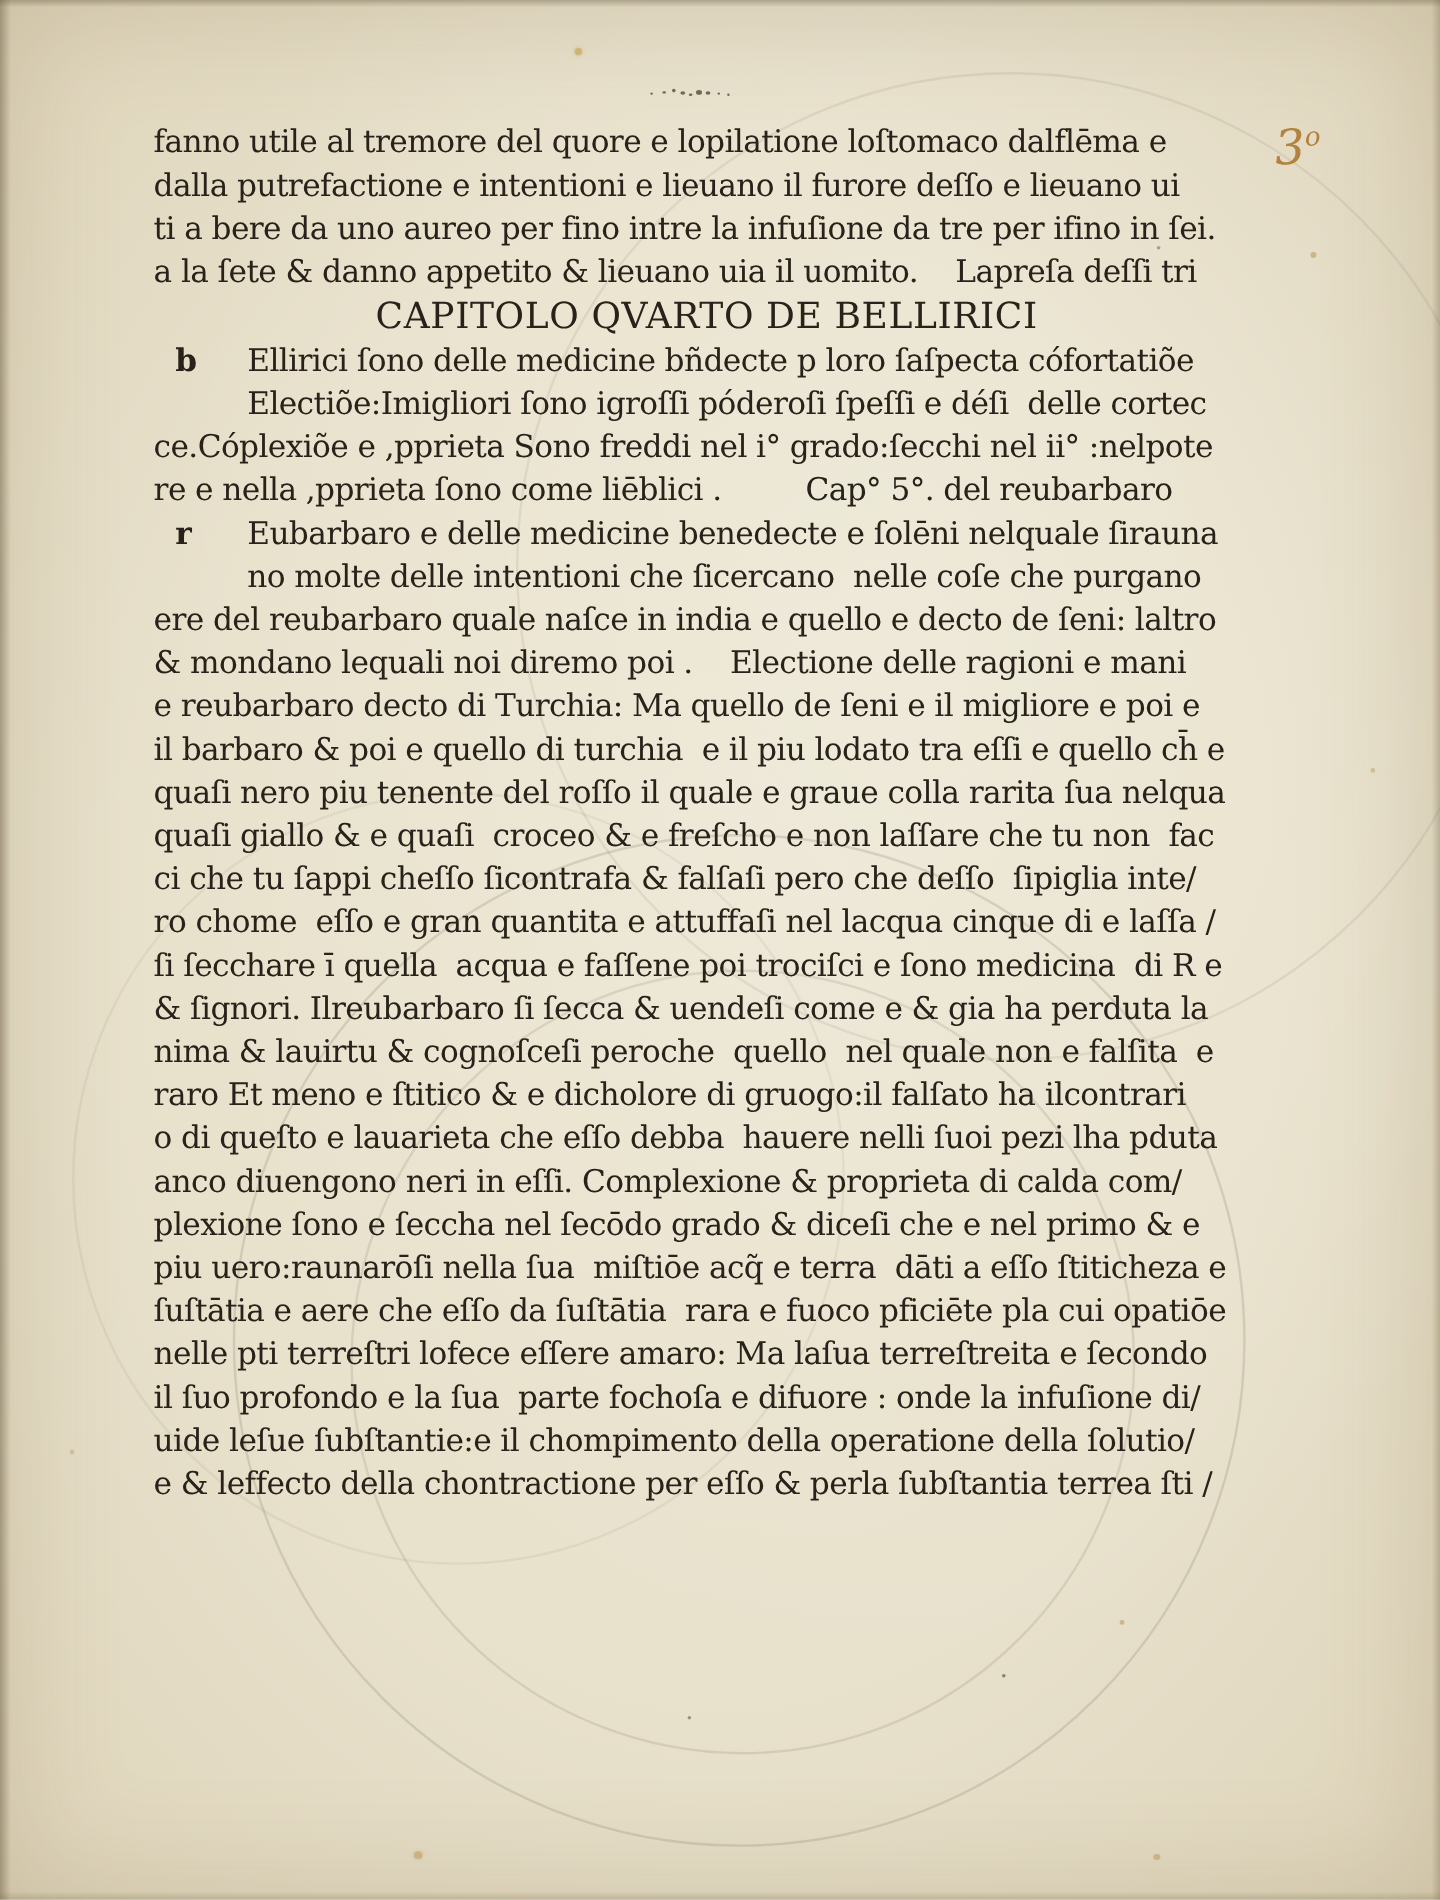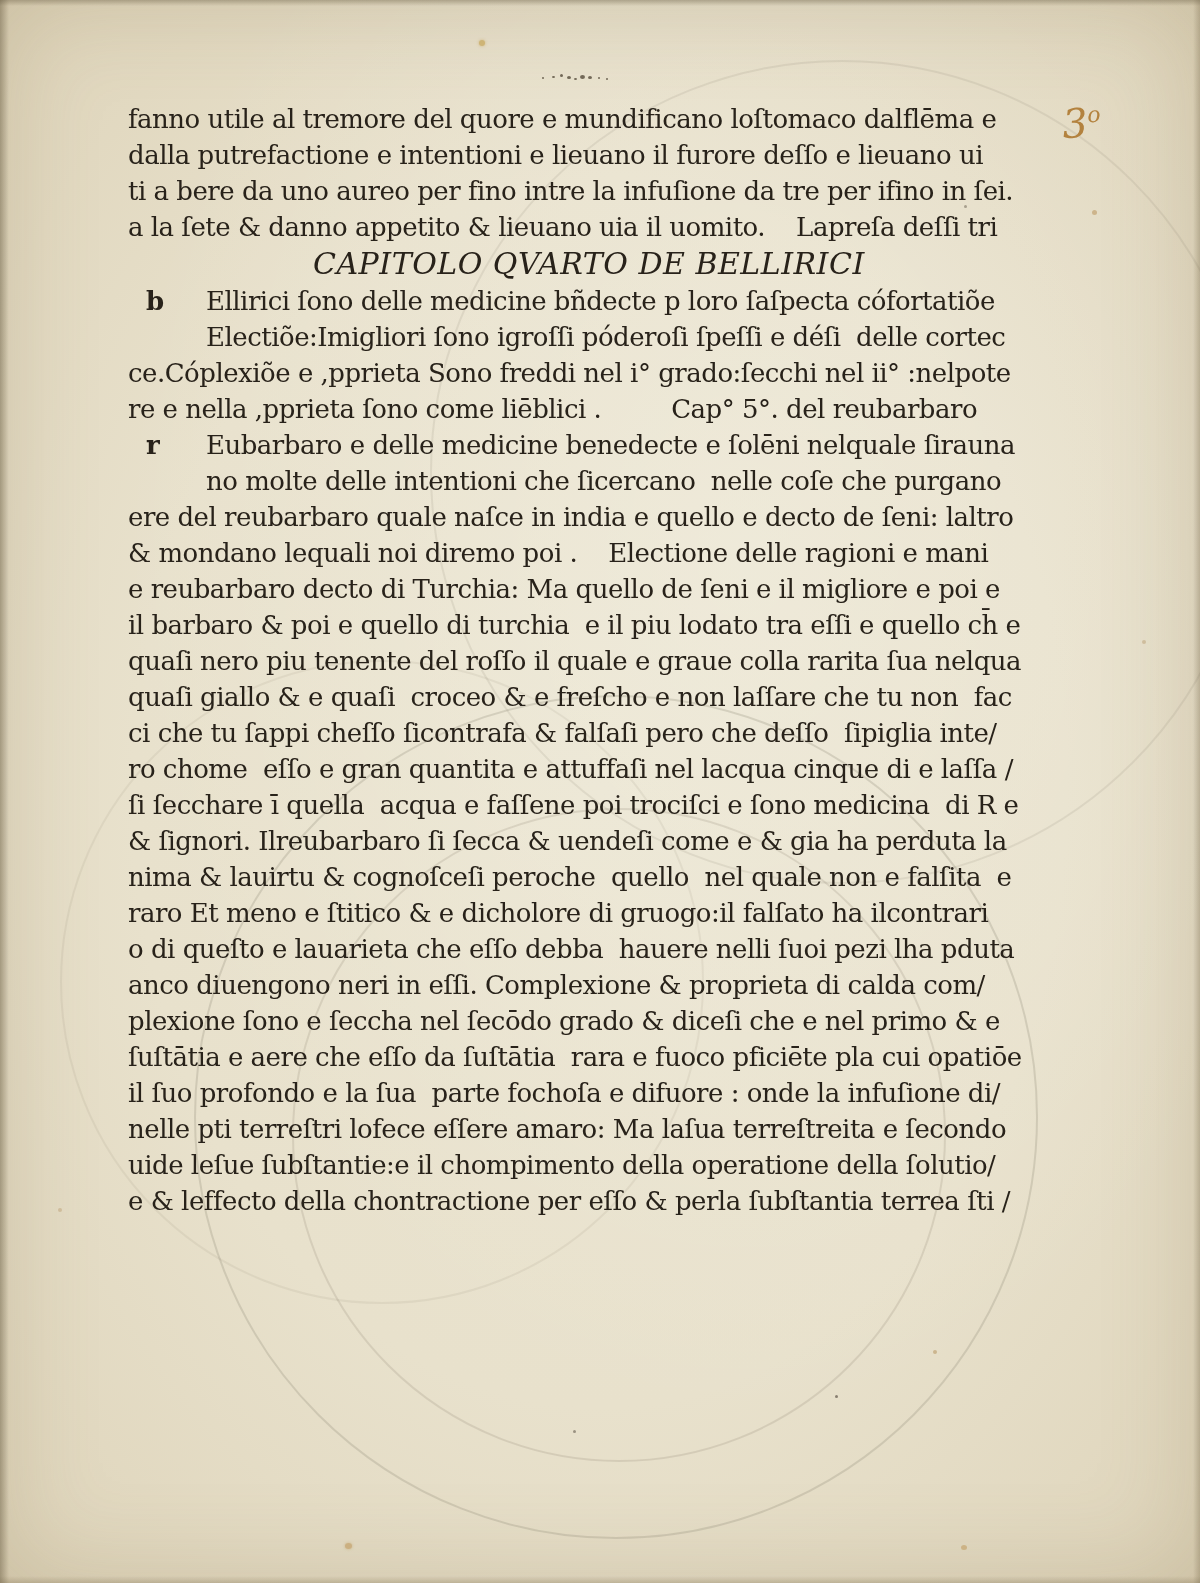--- a/index.html
+++ b/index.html
@@ -41,21 +41,21 @@
   }
   .line{
     position:relative;
     height:36px;line-height:36px;
     font-size:26px;letter-spacing:-0.5px;
     white-space:pre;
   }
   .line.indent{padding-left:78px;}
   .line.heading{
     font-size:30px;letter-spacing:0.5px;
-    padding-left:185px;height:38px;line-height:38px;font-style:italic;
+    padding-left:185px;height:38px;line-height:38px;
   }
   .guide{
     position:absolute;left:18px;top:0;
     font-size:26px;font-weight:bold;letter-spacing:0;
   }
   .folio{
     position:absolute;left:1062px;top:96px;
     font-style:italic;
     color:#b3823e;
     font-size:40px;line-height:40px;
@@ -99,21 +99,21 @@
   <div class="spot" style="left:961px;top:1545px;width:6px;height:5px;background:rgba(180,130,55,0.40);"></div>
   <div class="spot" style="left:835px;top:1395px;width:3px;height:3px;background:rgba(60,50,40,0.55);"></div>
   <div class="spot" style="left:573px;top:1430px;width:3px;height:3px;background:rgba(60,50,40,0.45);"></div>
   <div class="spot" style="left:1142px;top:640px;width:4px;height:4px;background:rgba(160,120,60,0.30);"></div>
   <div class="spot" style="left:58px;top:1208px;width:4px;height:4px;background:rgba(160,120,60,0.28);"></div>
   <div class="spot" style="left:964px;top:205px;width:3px;height:3px;background:rgba(70,60,45,0.40);"></div>
 
   <div class="folio"><span>3</span><sup>o</sup></div>
 
   <div class="text-block">
-      <div class="line"><span>fanno utile al tremore del quore e mundificano loſtomaco dalflēma e</span></div>
+      <div class="line"><span>fanno utile al tremore del quore e lopilatione loſtomaco dalflēma e</span></div>
       <div class="line"><span>dalla putrefactione e intentioni e lieuano il furore deſſo e lieuano ui</span></div>
       <div class="line"><span>ti a bere da uno aureo per fino intre la infuſione da tre per ifino in ſei.</span></div>
       <div class="line"><span>a la ſete &amp; danno appetito &amp; lieuano uia il uomito.    Lapreſa deſſi tri</span></div>
       <div class="line heading"><span>CAPITOLO QVARTO DE BELLIRICI</span></div>
       <div class="line indent"><span class="guide">b</span><span>Ellirici ſono delle medicine bñdecte p loro ſaſpecta cófortatiõe</span></div>
       <div class="line indent"><span>Electiõe:Imigliori ſono igroſſi póderoſi ſpeſſi e déſi  delle cortec</span></div>
       <div class="line"><span>ce.Cóplexiõe e ,pprieta Sono freddi nel i° grado:ſecchi nel ii° :nelpote</span></div>
       <div class="line"><span>re e nella ,pprieta ſono come liēblici .         Cap° 5°. del reubarbaro</span></div>
       <div class="line indent"><span class="guide">r</span><span>Eubarbaro e delle medicine benedecte e ſolēni nelquale ſirauna</span></div>
       <div class="line indent"><span>no molte delle intentioni che ſicercano  nelle coſe che purgano</span></div>
@@ -125,19 +125,20 @@
       <div class="line"><span>quaſi giallo &amp; e quaſi  croceo &amp; e freſcho e non laſſare che tu non  fac</span></div>
       <div class="line"><span>ci che tu ſappi cheſſo ſicontrafa &amp; falſaſi pero che deſſo  ſipiglia inte/</span></div>
       <div class="line"><span>ro chome  eſſo e gran quantita e attuffaſi nel lacqua cinque di e laſſa /</span></div>
       <div class="line"><span>ſi ſecchare ī quella  acqua e faſſene poi trociſci e ſono medicina  di R e</span></div>
       <div class="line"><span>&amp; ſignori. Ilreubarbaro ſi ſecca &amp; uendeſi come e &amp; gia ha perduta la</span></div>
       <div class="line"><span>nima &amp; lauirtu &amp; cognoſceſi peroche  quello  nel quale non e falſita  e</span></div>
       <div class="line"><span>raro Et meno e ſtitico &amp; e dicholore di gruogo:il falſato ha ilcontrari</span></div>
       <div class="line"><span>o di queſto e lauarieta che eſſo debba  hauere nelli ſuoi pezi lha pduta</span></div>
       <div class="line"><span>anco diuengono neri in eſſi. Complexione &amp; proprieta di calda com/</span></div>
       <div class="line"><span>plexione ſono e ſeccha nel ſecōdo grado &amp; diceſi che e nel primo &amp; e</span></div>
+      <div class="line"><span>piu uero:raunarōſi nella ſua  miſtiōe acq̃ e terra  dāti a eſſo ſtiticheza e</span></div>
       <div class="line"><span>ſuſtātia e aere che eſſo da ſuſtātia  rara e fuoco pficiēte pla cui opatiōe</span></div>
+      <div class="line"><span>nelle pti terreſtri lofece eſſere amaro: Ma laſua terreſtreita e ſecondo</span></div>
       <div class="line"><span>il ſuo profondo e la ſua  parte fochoſa e difuore : onde la infuſione di/</span></div>
-      <div class="line"><span>nelle pti terreſtri lofece eſſere amaro: Ma laſua terreſtreita e ſecondo</span></div>
       <div class="line"><span>uide leſue ſubſtantie:e il chompimento della operatione della ſolutio/</span></div>
       <div class="line"><span>e &amp; leffecto della chontractione per eſſo &amp; perla ſubſtantia terrea ſti /</span></div>
     </div>
 </div>
 
 </body></html>

